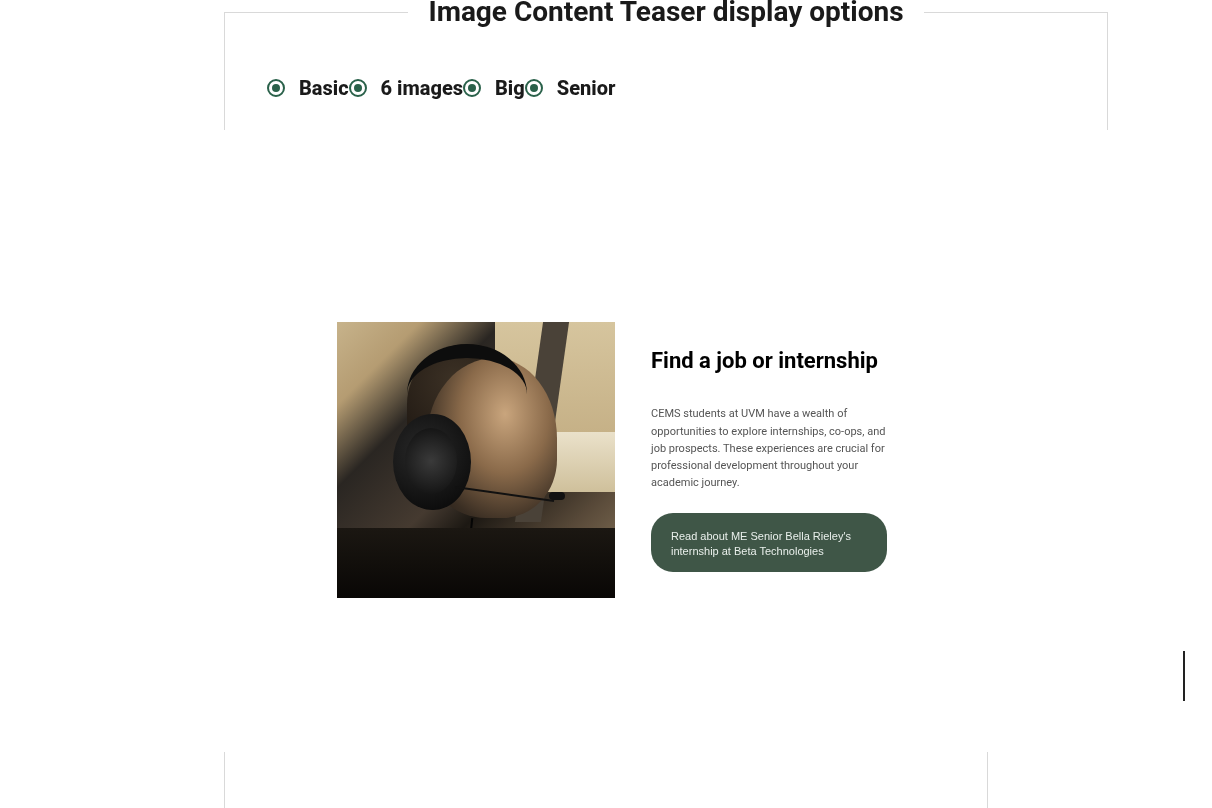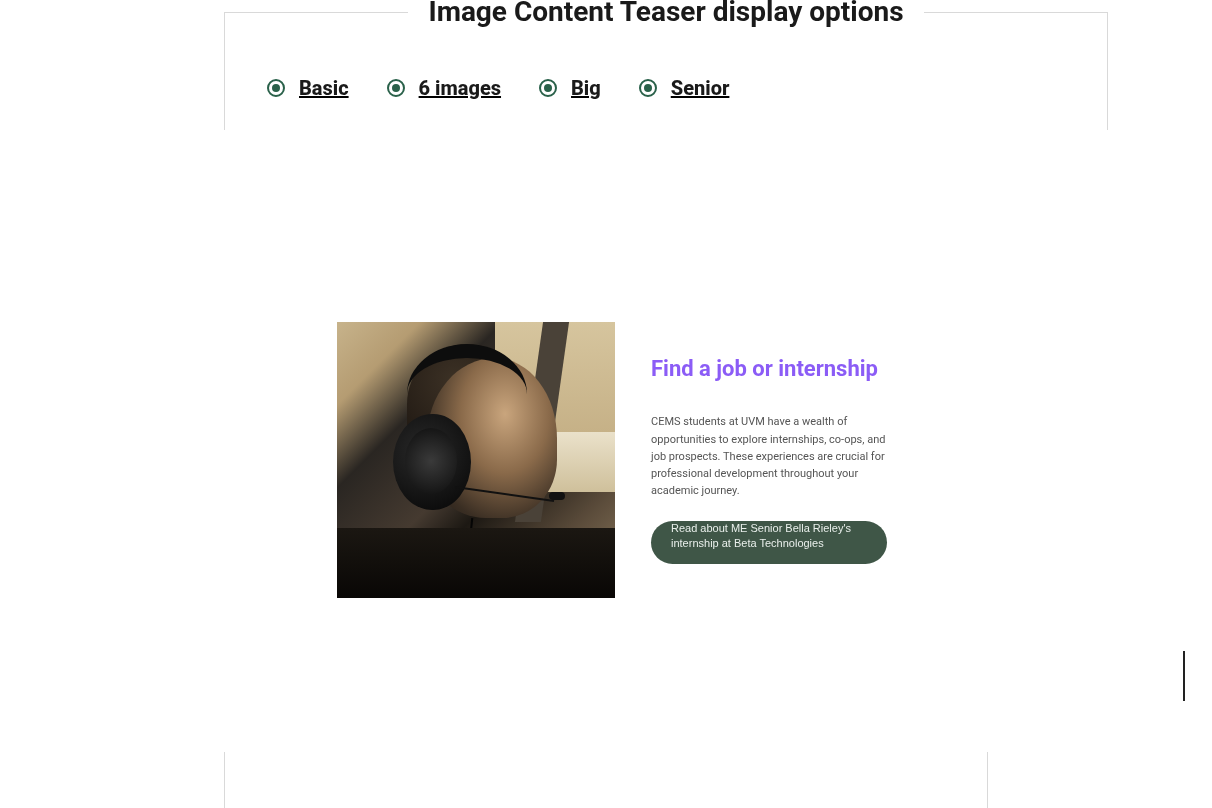--- a/index.html
+++ b/index.html
@@ -29,23 +29,21 @@
     background: #fff;
     padding: 0 20px;
     font-size: 28px;
     font-weight: 700;
     color: #1a1a1a;
     display: inline-block;
   }
   .options-row {
     display: flex;
     align-items: flex-end;
-    gap: 38px;
     padding: 48px 42px 30px 42px;
-    text-decoration: underline;
   }
   .option {
     display: flex;
     align-items: center;
     gap: 14px;
     cursor: pointer;
   }
   .radio-icon {
     width: 18px;
     height: 18px;
@@ -173,36 +171,36 @@
     background:#050505;
     transform: rotate(6deg);
   }
 
   .teaser-text {
     width: 236px;
   }
   .teaser-title {
     font-size: 22px;
     font-weight: 700;
-    color: #8b5cf6;
+    color: #000000;
     margin-bottom: 32px;
   }
   .teaser-desc {
     font-size: 11px;
     line-height: 1.55;
     color: #555;
     margin-bottom: 22px;
   }
   .teaser-btn {
     display: inline-block;
     background: #3f5647;
     color: #e9efeb;
     font-size: 11px;
     line-height: 1.4;
-    padding: 0 22px 12px 20px;
+    padding: 16px 22px 12px 20px;
     border-radius: 22px;
     max-width: 236px;
     cursor: pointer;
     border: none;
     text-align: left;
   }
 
   .bottom-lines {
     position:absolute;
     left:224px;

